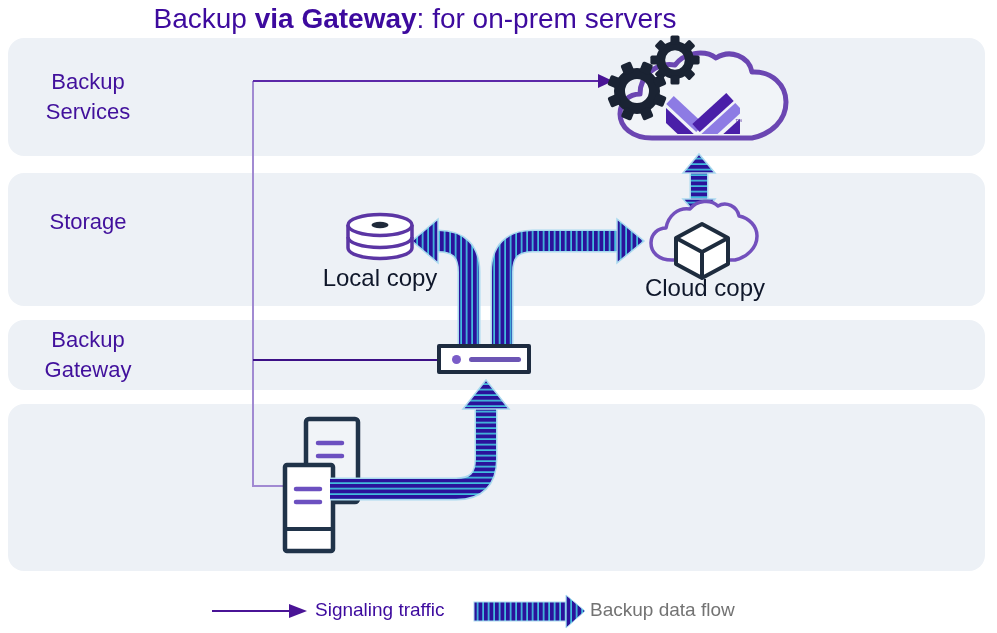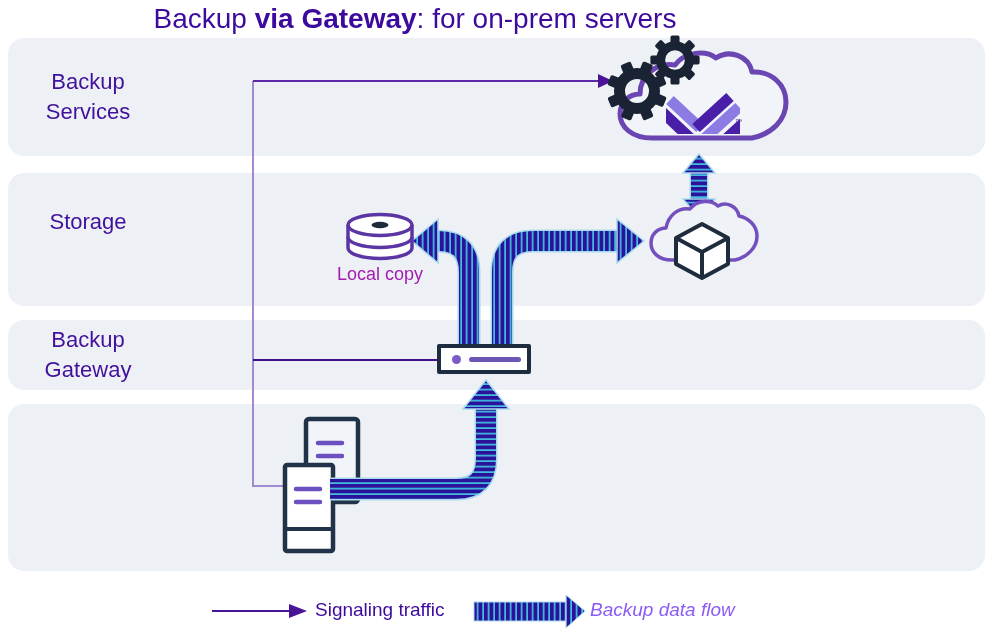--- a/index.html
+++ b/index.html
@@ -11,30 +11,30 @@
   .lane-label{
     position:absolute;left:8px;width:160px;display:flex;flex-direction:column;
     align-items:center;justify-content:center;color:#41109c;font-size:22px;line-height:30px;
   }
   #title{
     position:absolute;top:3px;left:0;width:830px;text-align:center;
     color:#3d0a9e;font-size:28px;
   }
   #title b{font-weight:bold;}
   .thin{position:absolute;background:#a18ad2;}
-  .node-label{position:absolute;text-align:center;color:#a21caf;font-size:18px;}
+  .node-label{position:absolute;text-align:center;color:#0f172a;font-size:24px;}
   #gateway-box{
     position:absolute;left:437px;top:344px;width:86px;height:22px;
     background:#ffffff;border:4px solid #1e2c40;border-radius:2px;
   }
   #gateway-dot{position:absolute;left:11px;top:7px;width:9px;height:9px;border-radius:50%;background:#7a5cc8;}
   #gateway-bar{position:absolute;left:28px;top:9px;width:52px;height:5px;border-radius:3px;background:#6c55b4;}
   .abs{position:absolute;}
   #legend-sig-label{position:absolute;left:315px;top:599px;color:#3d0a9e;font-size:19px;}
-  #legend-bak-label{position:absolute;left:590px;top:599px;color:#8b5cf6;font-size:19px;font-style:italic;}
+  #legend-bak-label{position:absolute;left:590px;top:599px;color:#737373;font-size:19px;}
   #logo-tm{position:absolute;left:735px;top:118px;color:#5b35a4;font-size:7px;}
   svg{display:block;}
 </style>
 </head>
 <body>
 
 <div id="canvas">
 
   <div id="title">
     <span>Backup </span><b>via Gateway</b><span>: for on-prem servers</span>
@@ -126,20 +126,21 @@
   </svg>
   <div class="node-label" style="left:310px;top:264px;width:140px;">Local copy</div>
 
   <svg class="abs" style="left:645px;top:196px;" width="120" height="74" viewBox="0 0 120 74">
     <path d="M27,64 C13,64 6,56 6,47 C6,38 13,32 21,32 C23,20 33,11 45,13 C52,4 66,3 73,10 C81,5 92,10 94,20 C104,22 112,30 112,40 C112,52 102,61 90,64 Z" fill="#eff2f7" stroke="#7350bd" stroke-width="3.5" stroke-linejoin="round"></path>
   </svg>
   <svg class="abs" style="left:672px;top:220px;" width="60" height="64" viewBox="0 0 60 64">
     <path d="M30,4 L56,18 L56,44 L30,58 L4,44 L4,18 Z" fill="#ffffff" stroke="#1e2c3e" stroke-width="4" stroke-linejoin="round"></path>
     <path d="M4,18 L30,32 L56,18 M30,32 L30,58" fill="none" stroke="#1e2c3e" stroke-width="4" stroke-linejoin="round"></path>
   </svg>
+  <div class="node-label" style="left:635px;top:274px;width:140px;">Cloud copy</div>
 
   <svg class="abs" style="left:612px;top:48px;" width="190" height="98" viewBox="0 0 190 98">
     <path d="M40,90 C20,90 8,79 8,66 C8,54 17,46 28,46 C28,27 45,14 63,17 C72,5 92,1 104,10 C118,1 137,8 140,24 C160,23 174,37 174,54 C174,72 160,86 140,90 Z" fill="#f1f4f8" stroke="#6b46b2" stroke-width="5" stroke-linejoin="round"></path>
   </svg>
   <svg class="abs" style="left:600px;top:30px;" width="110" height="100" viewBox="0 0 110 100">
     <g transform="translate(75,30) scale(0.82)" fill="#1a2333">
       <circle r="17.5" fill="none" stroke="#1a2333" stroke-width="11"></circle>
       <rect x="-5.5" y="-30" width="11" height="11" rx="2"></rect>
       <rect x="-5.5" y="-30" width="11" height="11" rx="2" transform="rotate(45)"></rect>
       <rect x="-5.5" y="-30" width="11" height="11" rx="2" transform="rotate(90)"></rect>

